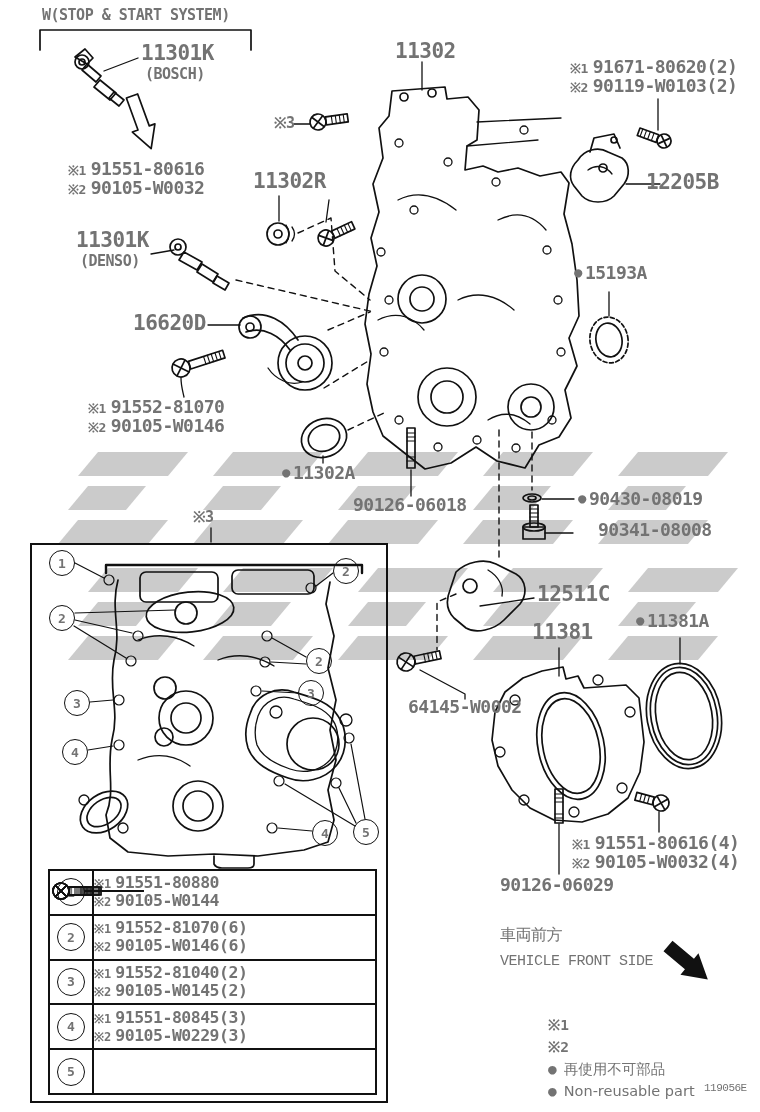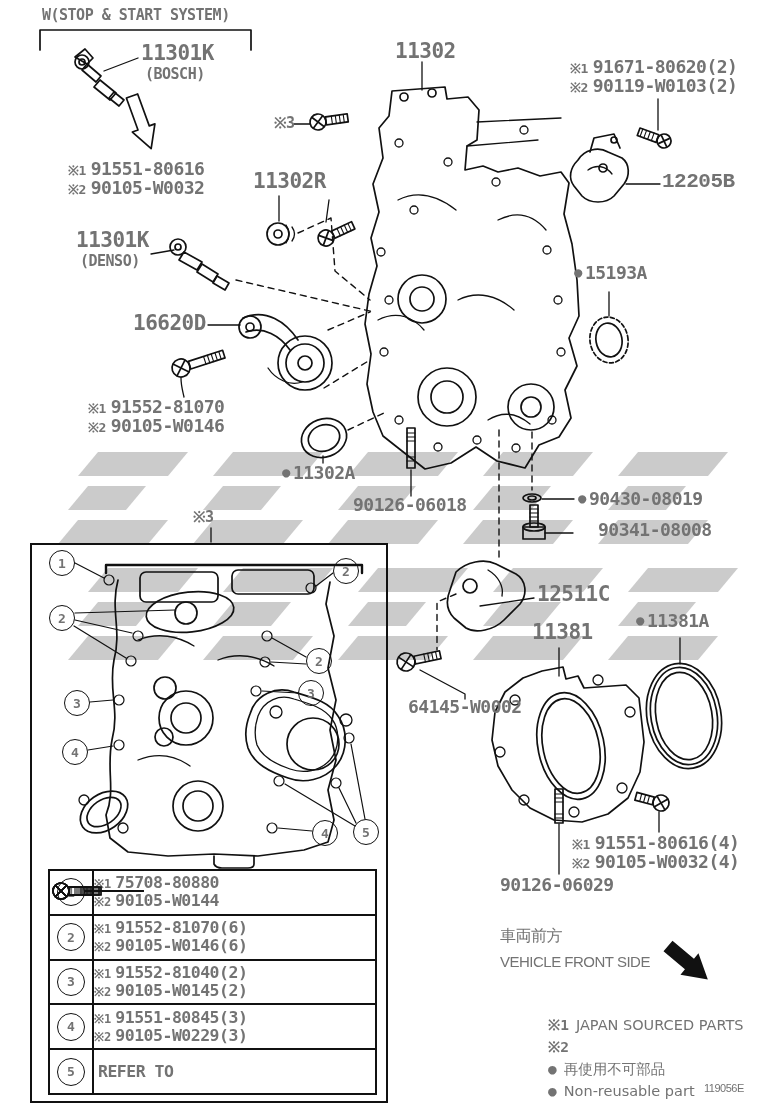--- a/index.html
+++ b/index.html
@@ -21,21 +21,21 @@
   #btable{position:absolute;left:30px;top:869px;width:325px;height:222px;border:2px solid #111;display:flex;flex-direction:column;}
   .trow{flex:1;display:flex;align-items:center;border-top:2px solid #111;}
   .trow:first-child{border-top:none;}
   .tnum{width:42px;align-self:stretch;border-right:2px solid #111;display:flex;align-items:center;justify-content:center;}
   .tnum .callout{position:static;width:26px;height:26px;}
   .tbolt{width:96px;height:40px;flex:none;}
   .ttxt{flex:1;}
   .ttxt .dline{display:flex;align-items:baseline;line-height:1.1;}
   .ttxt .mark{font-size:12px;margin-right:4px;font-weight:bold;}
   .ttxt .num{font-size:16.5px;font-weight:bold;letter-spacing:-0.5px;}
-  .sans{font-family:Liberation Sans, sans-serif;font-weight:normal;}
+  .sans{font-family:Liberation Mono, monospace;font-weight:normal;}
   .legend-line{display:flex;align-items:baseline;font-family:"DejaVu Sans",sans-serif;
                font-size:14.5px;line-height:22px;white-space:nowrap;}
   .legend-line .lg-k{margin-right:7px;font-family:"DejaVu Sans Mono",monospace;font-weight:bold;}
 </style>
 </head>
 <body>
 
 <div id="page">
 
 <svg width="760" height="1112" viewBox="0 0 760 1112">
@@ -395,21 +395,21 @@
         <span class="mark">※1</span>
         <span class="num">91551-80616</span>
       </div>
   <div class="dline">
         <span class="mark">※2</span>
         <span class="num">90105-W0032</span>
       </div>
 </div>
 
 <div class="lbl big" style="left:235px;top:170px;">11302R</div>
-<div class="lbl big" style="left:644px;top:171px;font-family:Liberation Mono, monospace;">12205B</div>
+<div class="lbl big" style="left:628px;top:171px;">12205B</div>
 <div class="lbl big" style="left:58px;top:229px;">11301K</div>
 <div class="lbl sub" style="left:62px;top:254px;">(DENSO)</div>
 
 <div class="lbl mid" style="left:556px;top:264px;"><span class="blt">●</span><span>15193A</span></div>
 
 <div class="lbl big" style="left:115px;top:312px;">16620D</div>
 
 <div class="lbl dual" style="left:70px;top:398px;">
   <div class="dline">
         <span class="mark">※1</span>
@@ -469,21 +469,21 @@
             <circle cx="11" cy="20" r="8"></circle>
             <path d="M6,15 L16,25 M6,25 L16,15"></path>
             <path d="M19,16 h32 v8 h-32 z"></path>
             <path d="M39,16 v8 M43,16 v8 M47,16 v8 M51,16 v8" stroke-width="1.1"></path>
             <path d="M53,20 H93"></path>
           </g>
         </svg>
     <div class="ttxt">
       <div class="dline">
             <span class="mark">※1</span>
-            <span class="num">75708-80880</span>
+            <span class="num">91551-80880</span>
           </div>
       <div class="dline">
             <span class="mark">※2</span>
             <span class="num">90105-W0144</span>
           </div>
     </div>
   </div>
   <div class="trow">
     <div class="tnum">
           <div class="callout">2</div>
@@ -563,32 +563,27 @@
     <svg class="tbolt" viewBox="0 0 96 40">
           <g stroke="#111" stroke-width="1.5" fill="none" stroke-linecap="round">
             <circle cx="11" cy="20" r="8"></circle>
             <path d="M6,15 L16,25 M6,25 L16,15"></path>
             <path d="M19,16 h14 v8 h-14 z"></path>
             <path d="M25,16 v8 M29,16 v8" stroke-width="1.1"></path>
             <path d="M35,20 H93" stroke-width="2.2"></path>
           </g>
         </svg>
     <div class="ttxt">
-      <div class="dline">
-            <span class="mark"></span>
-            <span class="num">REFER TO</span>
-          </div>
     </div>
   </div>
 </div>
 
 <div style="position:absolute;left:530px;top:1014px;">
   <div class="legend-line">
         <span class="lg-k">※1</span>
-        <span>JAPAN SOURCED PARTS</span>
       </div>
   <div class="legend-line">
         <span class="lg-k">※2</span>
       </div>
   <div class="legend-line">
         <span class="lg-k">●</span>
         <span>再使用不可部品</span>
       </div>
   <div class="legend-line">
         <span class="lg-k">●</span>

